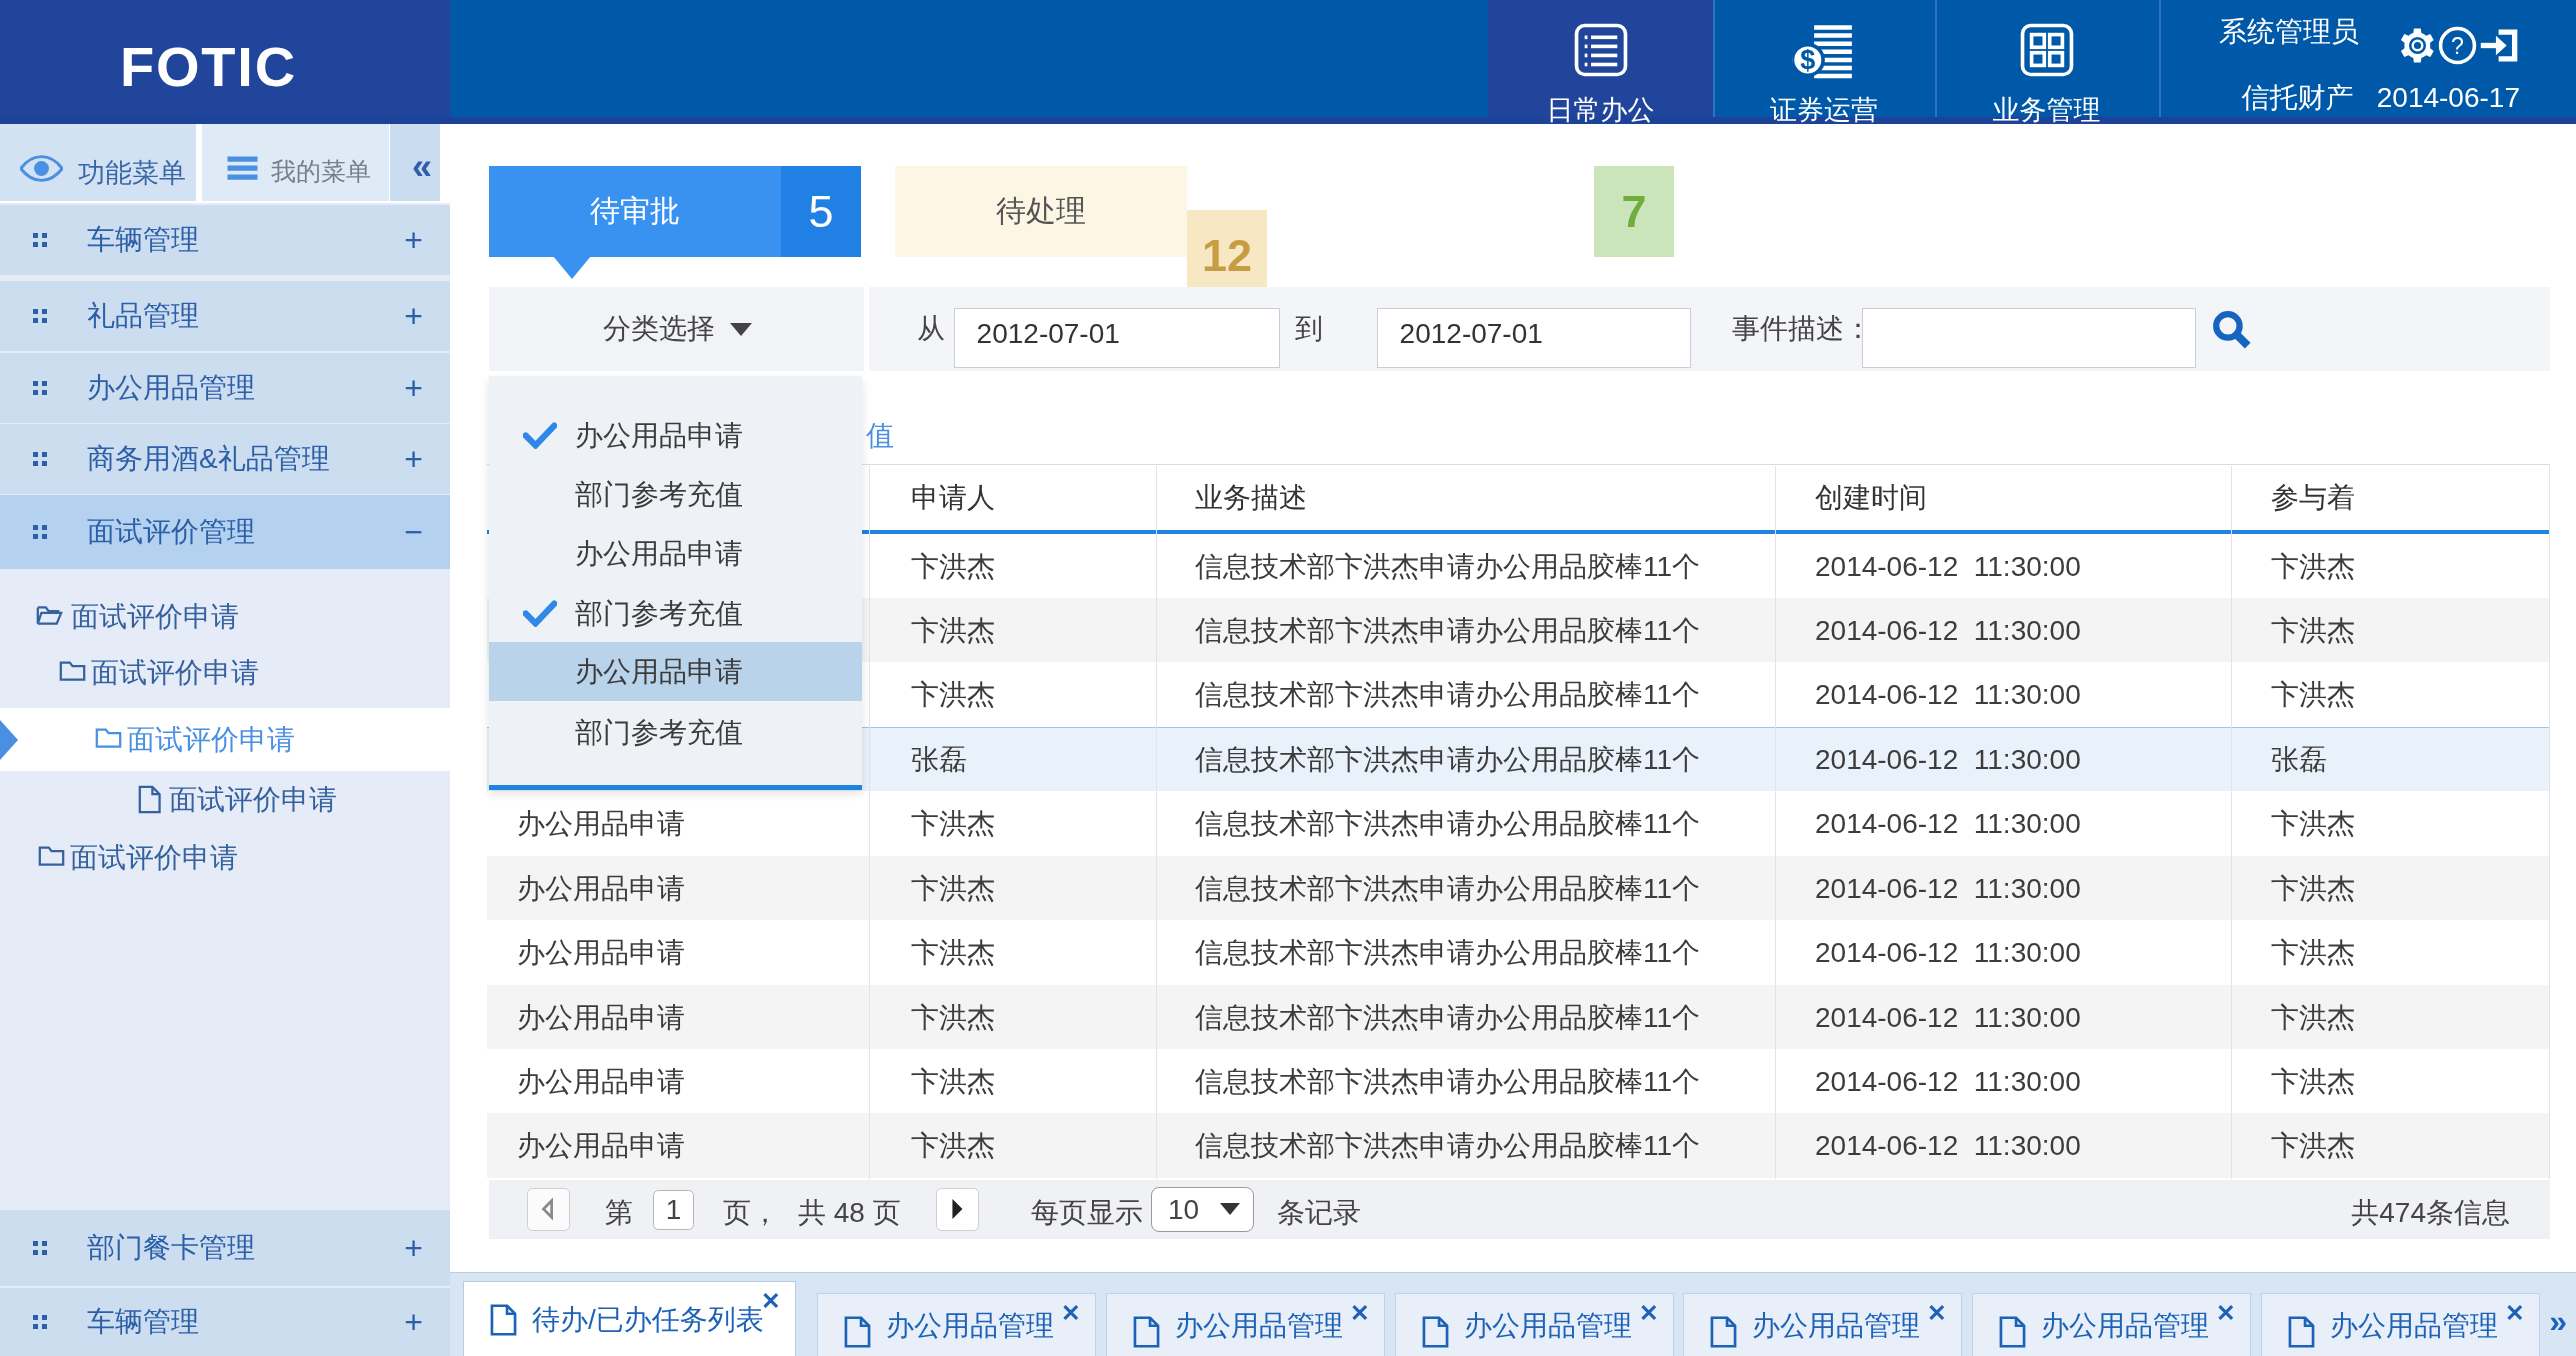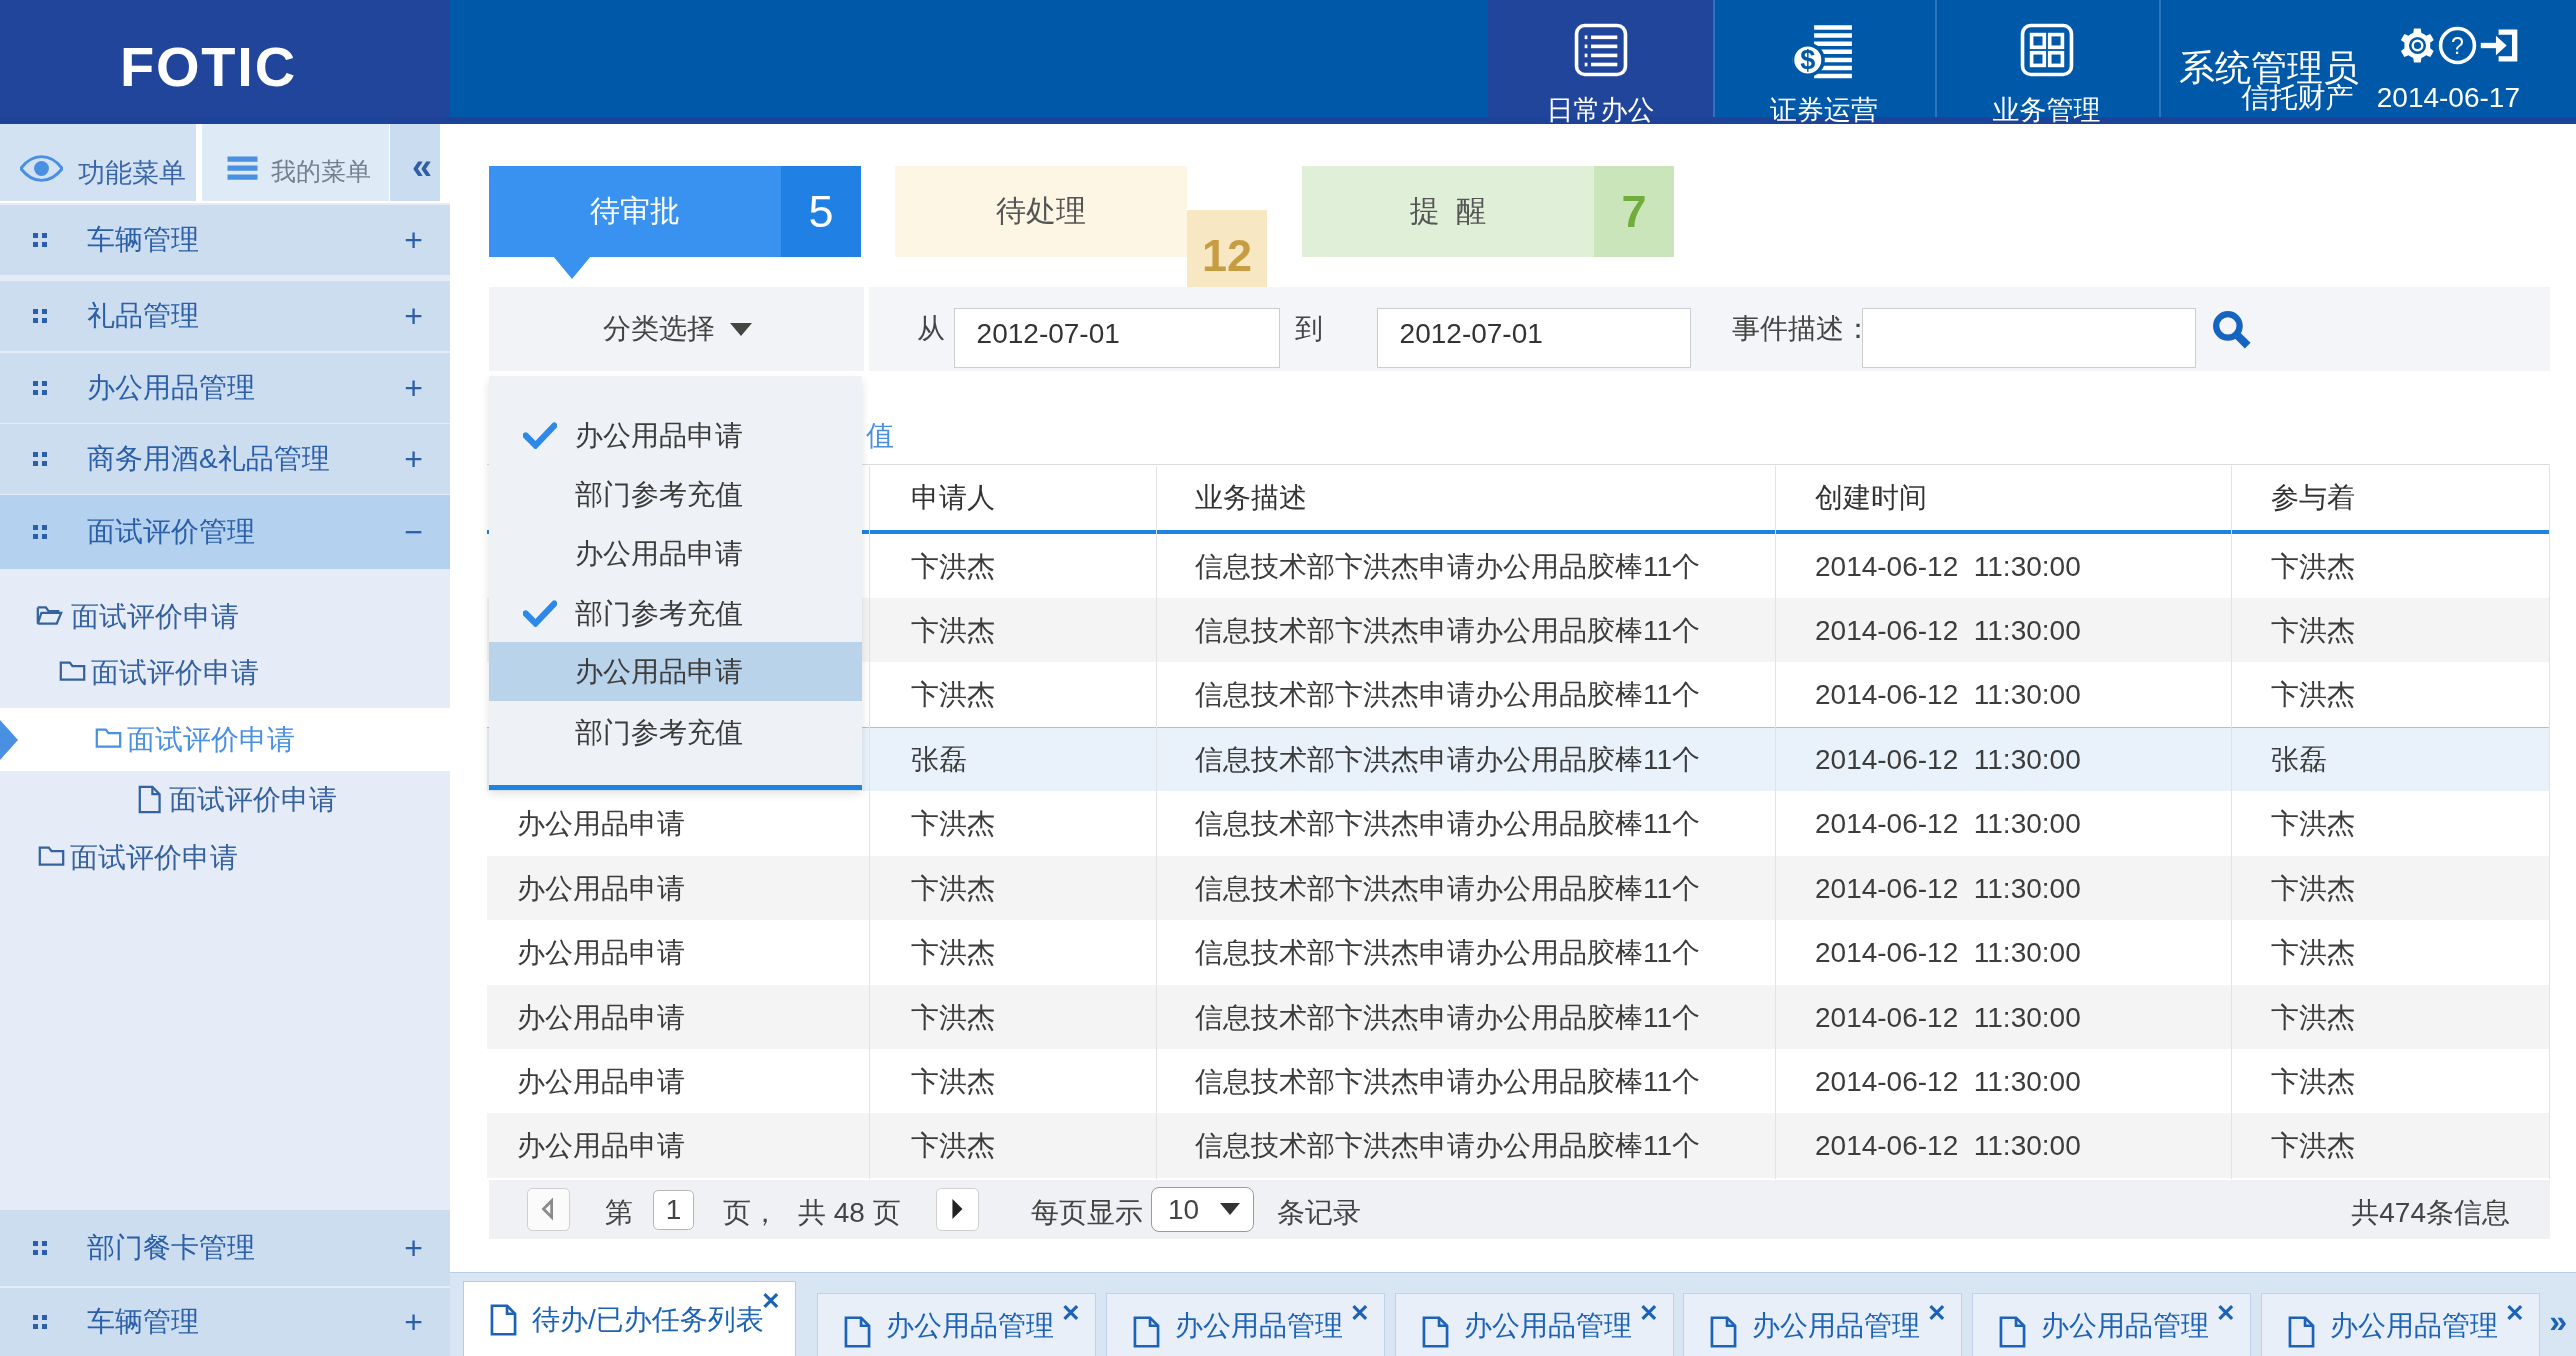--- a/index.html
+++ b/index.html
@@ -115,21 +115,21 @@
 <div class="navitem" style="left:1935px; width:223px;">
   <svg width="58" height="58" viewBox="0 0 64 64">
       <rect x="5" y="5" width="54" height="54" rx="9" fill="none" stroke="#fff" stroke-width="4"></rect>
       <rect x="15" y="15" width="14" height="14" fill="none" stroke="#fff" stroke-width="4"></rect>
       <rect x="35" y="15" width="14" height="14" fill="none" stroke="#fff" stroke-width="4"></rect>
       <rect x="15" y="35" width="14" height="14" fill="none" stroke="#fff" stroke-width="4"></rect>
       <rect x="35" y="35" width="14" height="14" fill="none" stroke="#fff" stroke-width="4"></rect>
     </svg>
   <div class="lbl">业务管理</div>
 </div>
-<div style="position:absolute; top:44px; right:217px; color:#fff; font-size:36px; white-space:nowrap;margin-left:40px;">系统管理员</div>
+<div style="position:absolute; top:13px; right:217px; color:#fff; font-size:28px; white-space:nowrap;margin-left:40px;">系统管理员</div>
 <div style="position:absolute; top:79px; right:56px; color:#fff; font-size:28px; white-space:nowrap;">信托财产&nbsp;&nbsp;&nbsp;2014-06-17</div>
 <svg class="abs" style="right:138px; top:25px;" width="41" height="41" viewBox="0 0 24 24">
     <path fill="#fff" d="M12 8.5a3.5 3.5 0 1 0 0 7 a3.5 3.5 0 0 0 0-7zm0 5.6a2.1 2.1 0 1 1 0-4.2 a2.1 2.1 0 0 1 0 4.2z"></path>
     <path fill="#fff" d="M19.4 13.6c.05-.52.05-2.68 0-3.2l2.1-1.6-2-3.46-2.45 1a7.8 7.8 0 0 0-2.77-1.6L13.9 2h-4l-.38 2.74a7.8 7.8 0 0 0-2.77 1.6l-2.45-1-2 3.46 2.1 1.6c-.05.52-.05 2.68 0 3.2l-2.1 1.6 2 3.46 2.45-1a7.8 7.8 0 0 0 2.77 1.6L9.9 22h4l.38-2.74a7.8 7.8 0 0 0 2.77-1.6l2.45 1 2-3.46zM12 17a5 5 0 1 1 0-10 a5 5 0 0 1 0 10z"></path>
   </svg>
 <svg class="abs" style="right:98px; top:25px;" width="41" height="41" viewBox="0 0 46 46">
     <circle cx="23" cy="23" r="19" fill="none" stroke="#fff" stroke-width="4"></circle>
     <text x="23" y="32" font-size="26" fill="#fff" text-anchor="middle" font-family="Liberation Sans">?</text>
   </svg>
 <svg class="abs" style="right:56px; top:25px;" width="41" height="41" viewBox="0 0 46 46">
@@ -231,21 +231,20 @@
 <div class="bigtab" style="left:489px;">
   <div class="lab" style="background:#3992f0; color:#fff;">待审批</div>
   <div class="num" style="background:#2080e4; color:#fff;">5</div>
 </div>
 <div style="position:absolute; left:553px; top:256px; width:0; height:0; border-left:19px solid transparent; border-right:19px solid transparent; border-top:23.4px solid #3992f0;"></div>
 <div class="bigtab" style="left:895px;">
   <div class="lab" style="background:#fdf6e4; color:#555;">待处理</div>
   <div class="num" style="background:#f7e7c3; color:#c79d43; font-weight:bold;margin-top:44px;">12</div>
 </div>
 <div class="bigtab" style="left:1302px;">
-  <div class="lab" style="background:#e0efd8; color:#555;">提&nbsp;&nbsp;醒</div>
   <div class="num" style="background:#cbe5ba; color:#71ad3d; font-weight:bold;">7</div>
 </div>
 
 <div id="filterL">
   <span class="flbl" style="left:114px;">分类选择</span>
   <span style="position:absolute; left:241px; top:36px; width:0; height:0; border-left:11.7px solid transparent; border-right:11.7px solid transparent; border-top:13.5px solid #444;"></span>
 </div>
 <div id="filterR">
   <span class="flbl" style="left:48px;">从</span>
   <div class="finput" style="left:85px; width:326px; font-size:28px; color:#333; line-height:49px; padding-left:21.6px;">2012-07-01</div>

